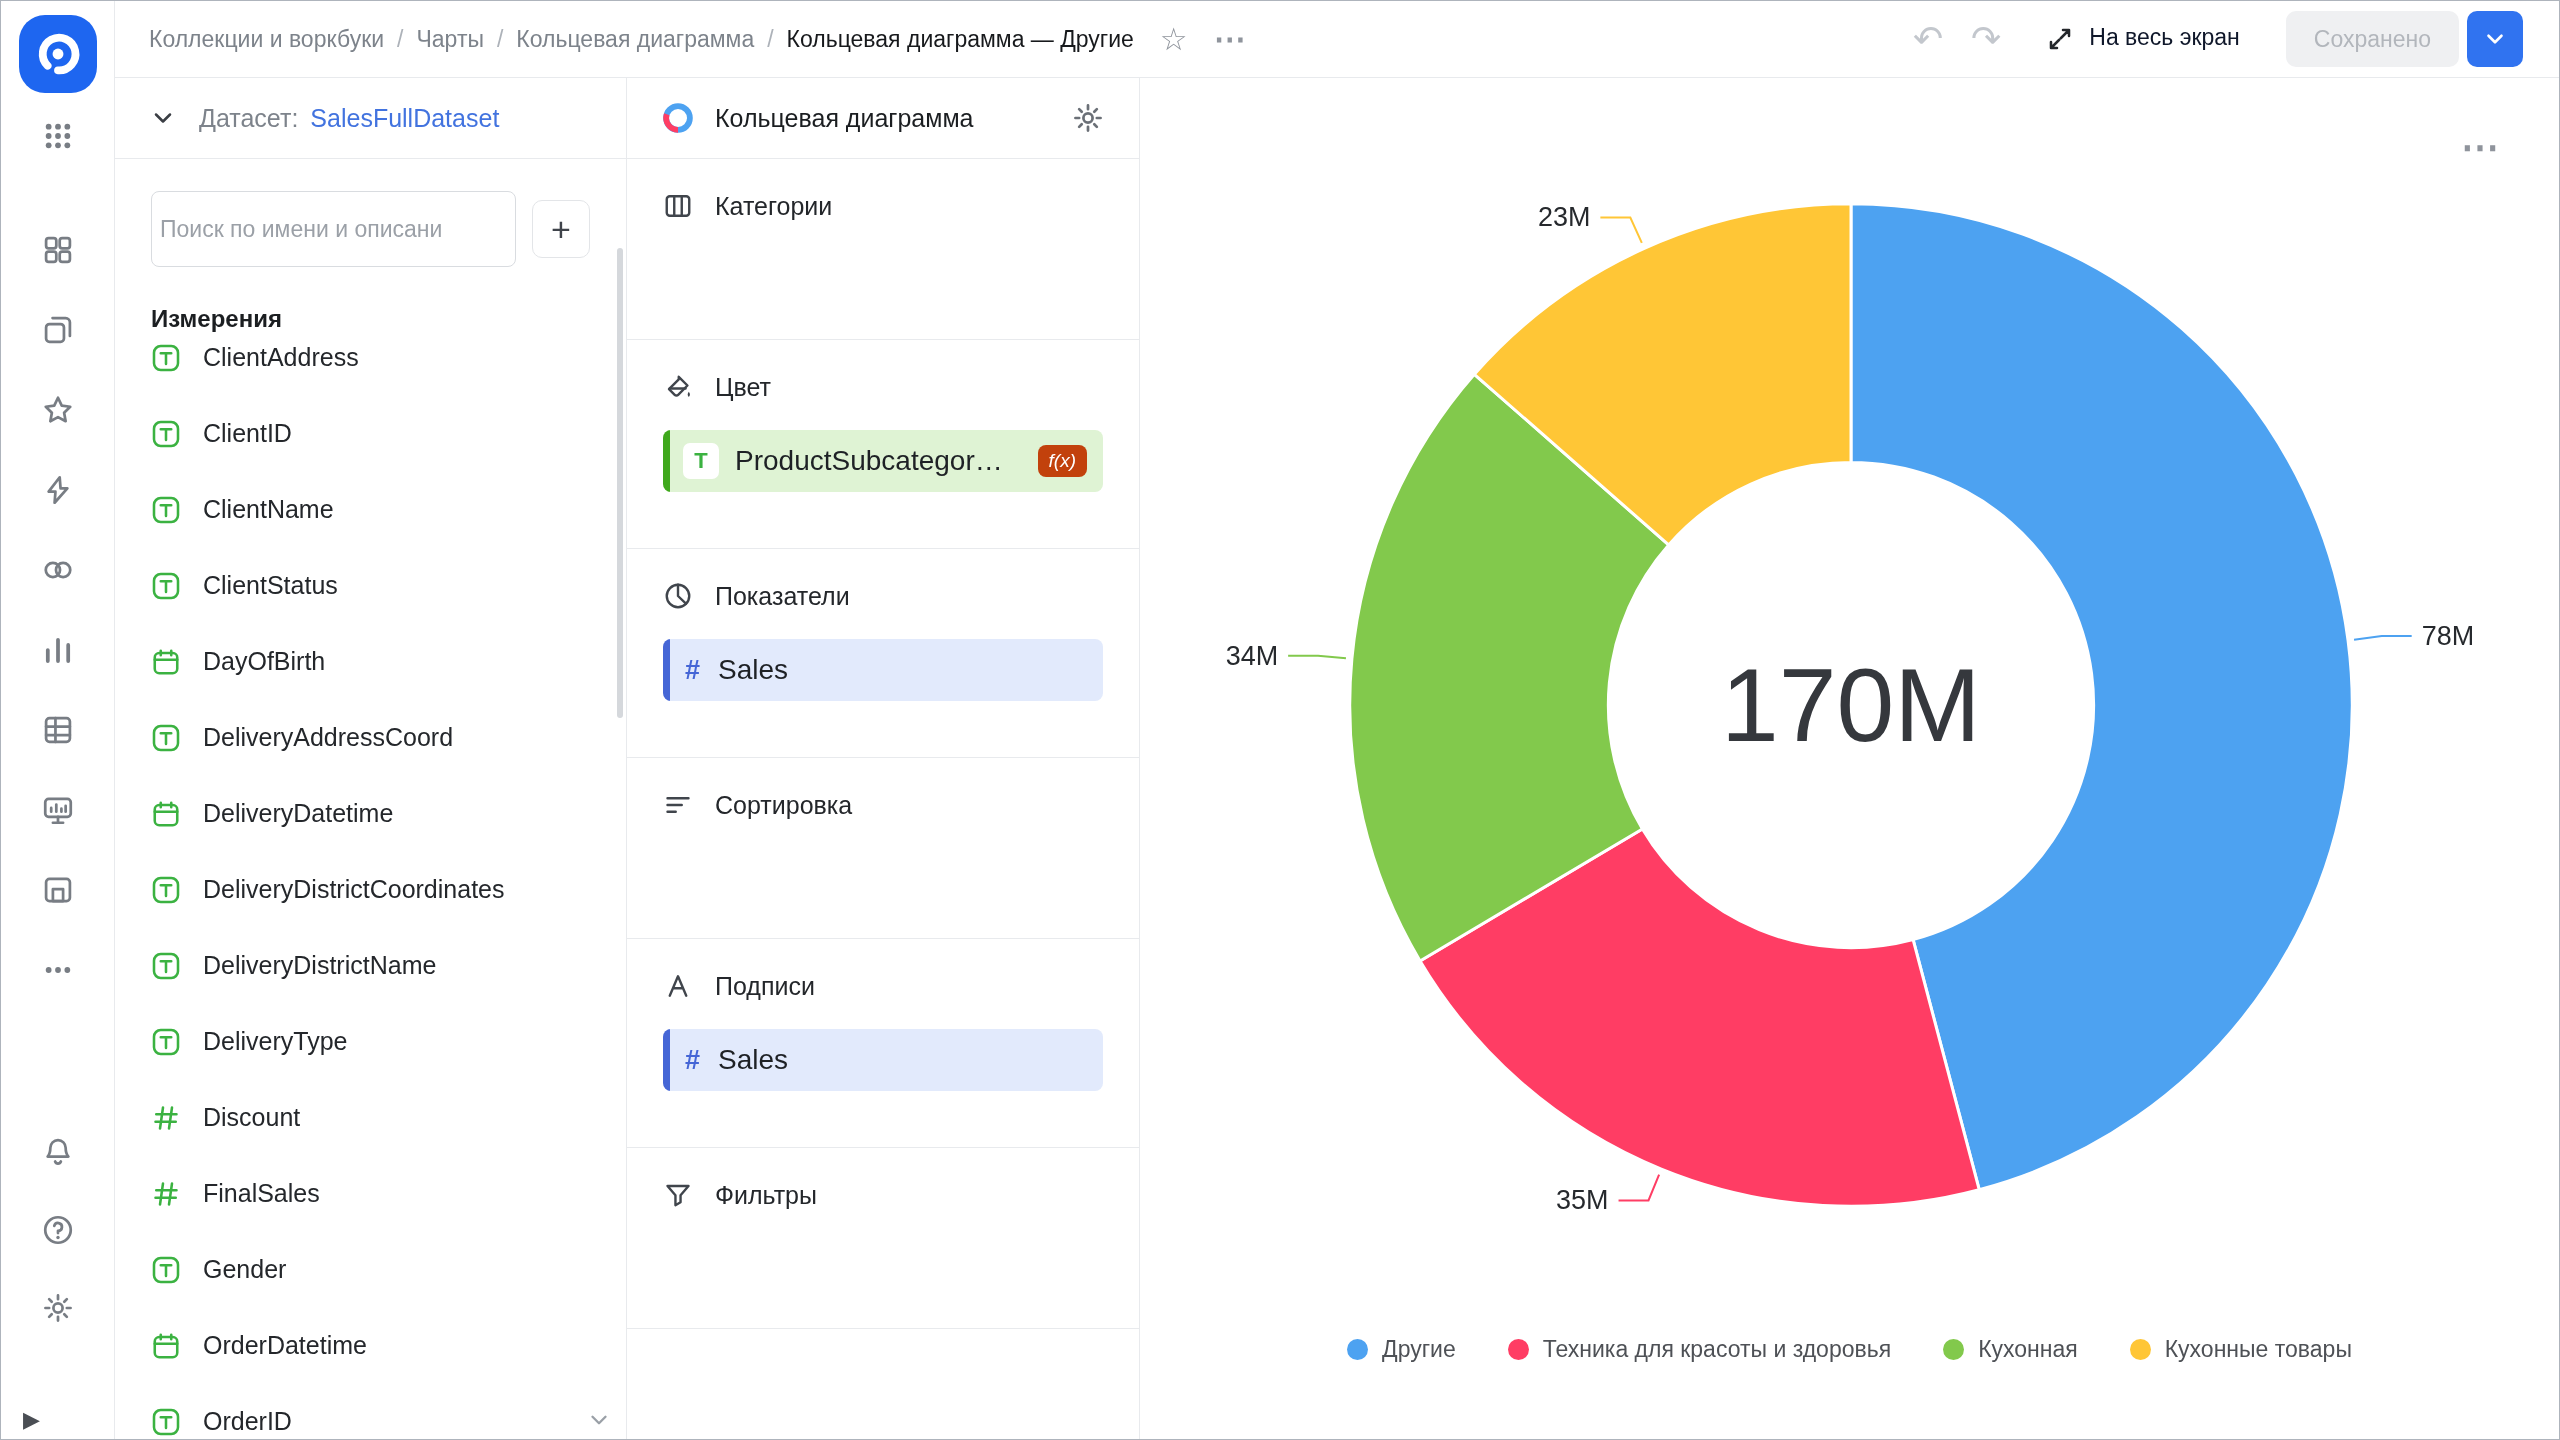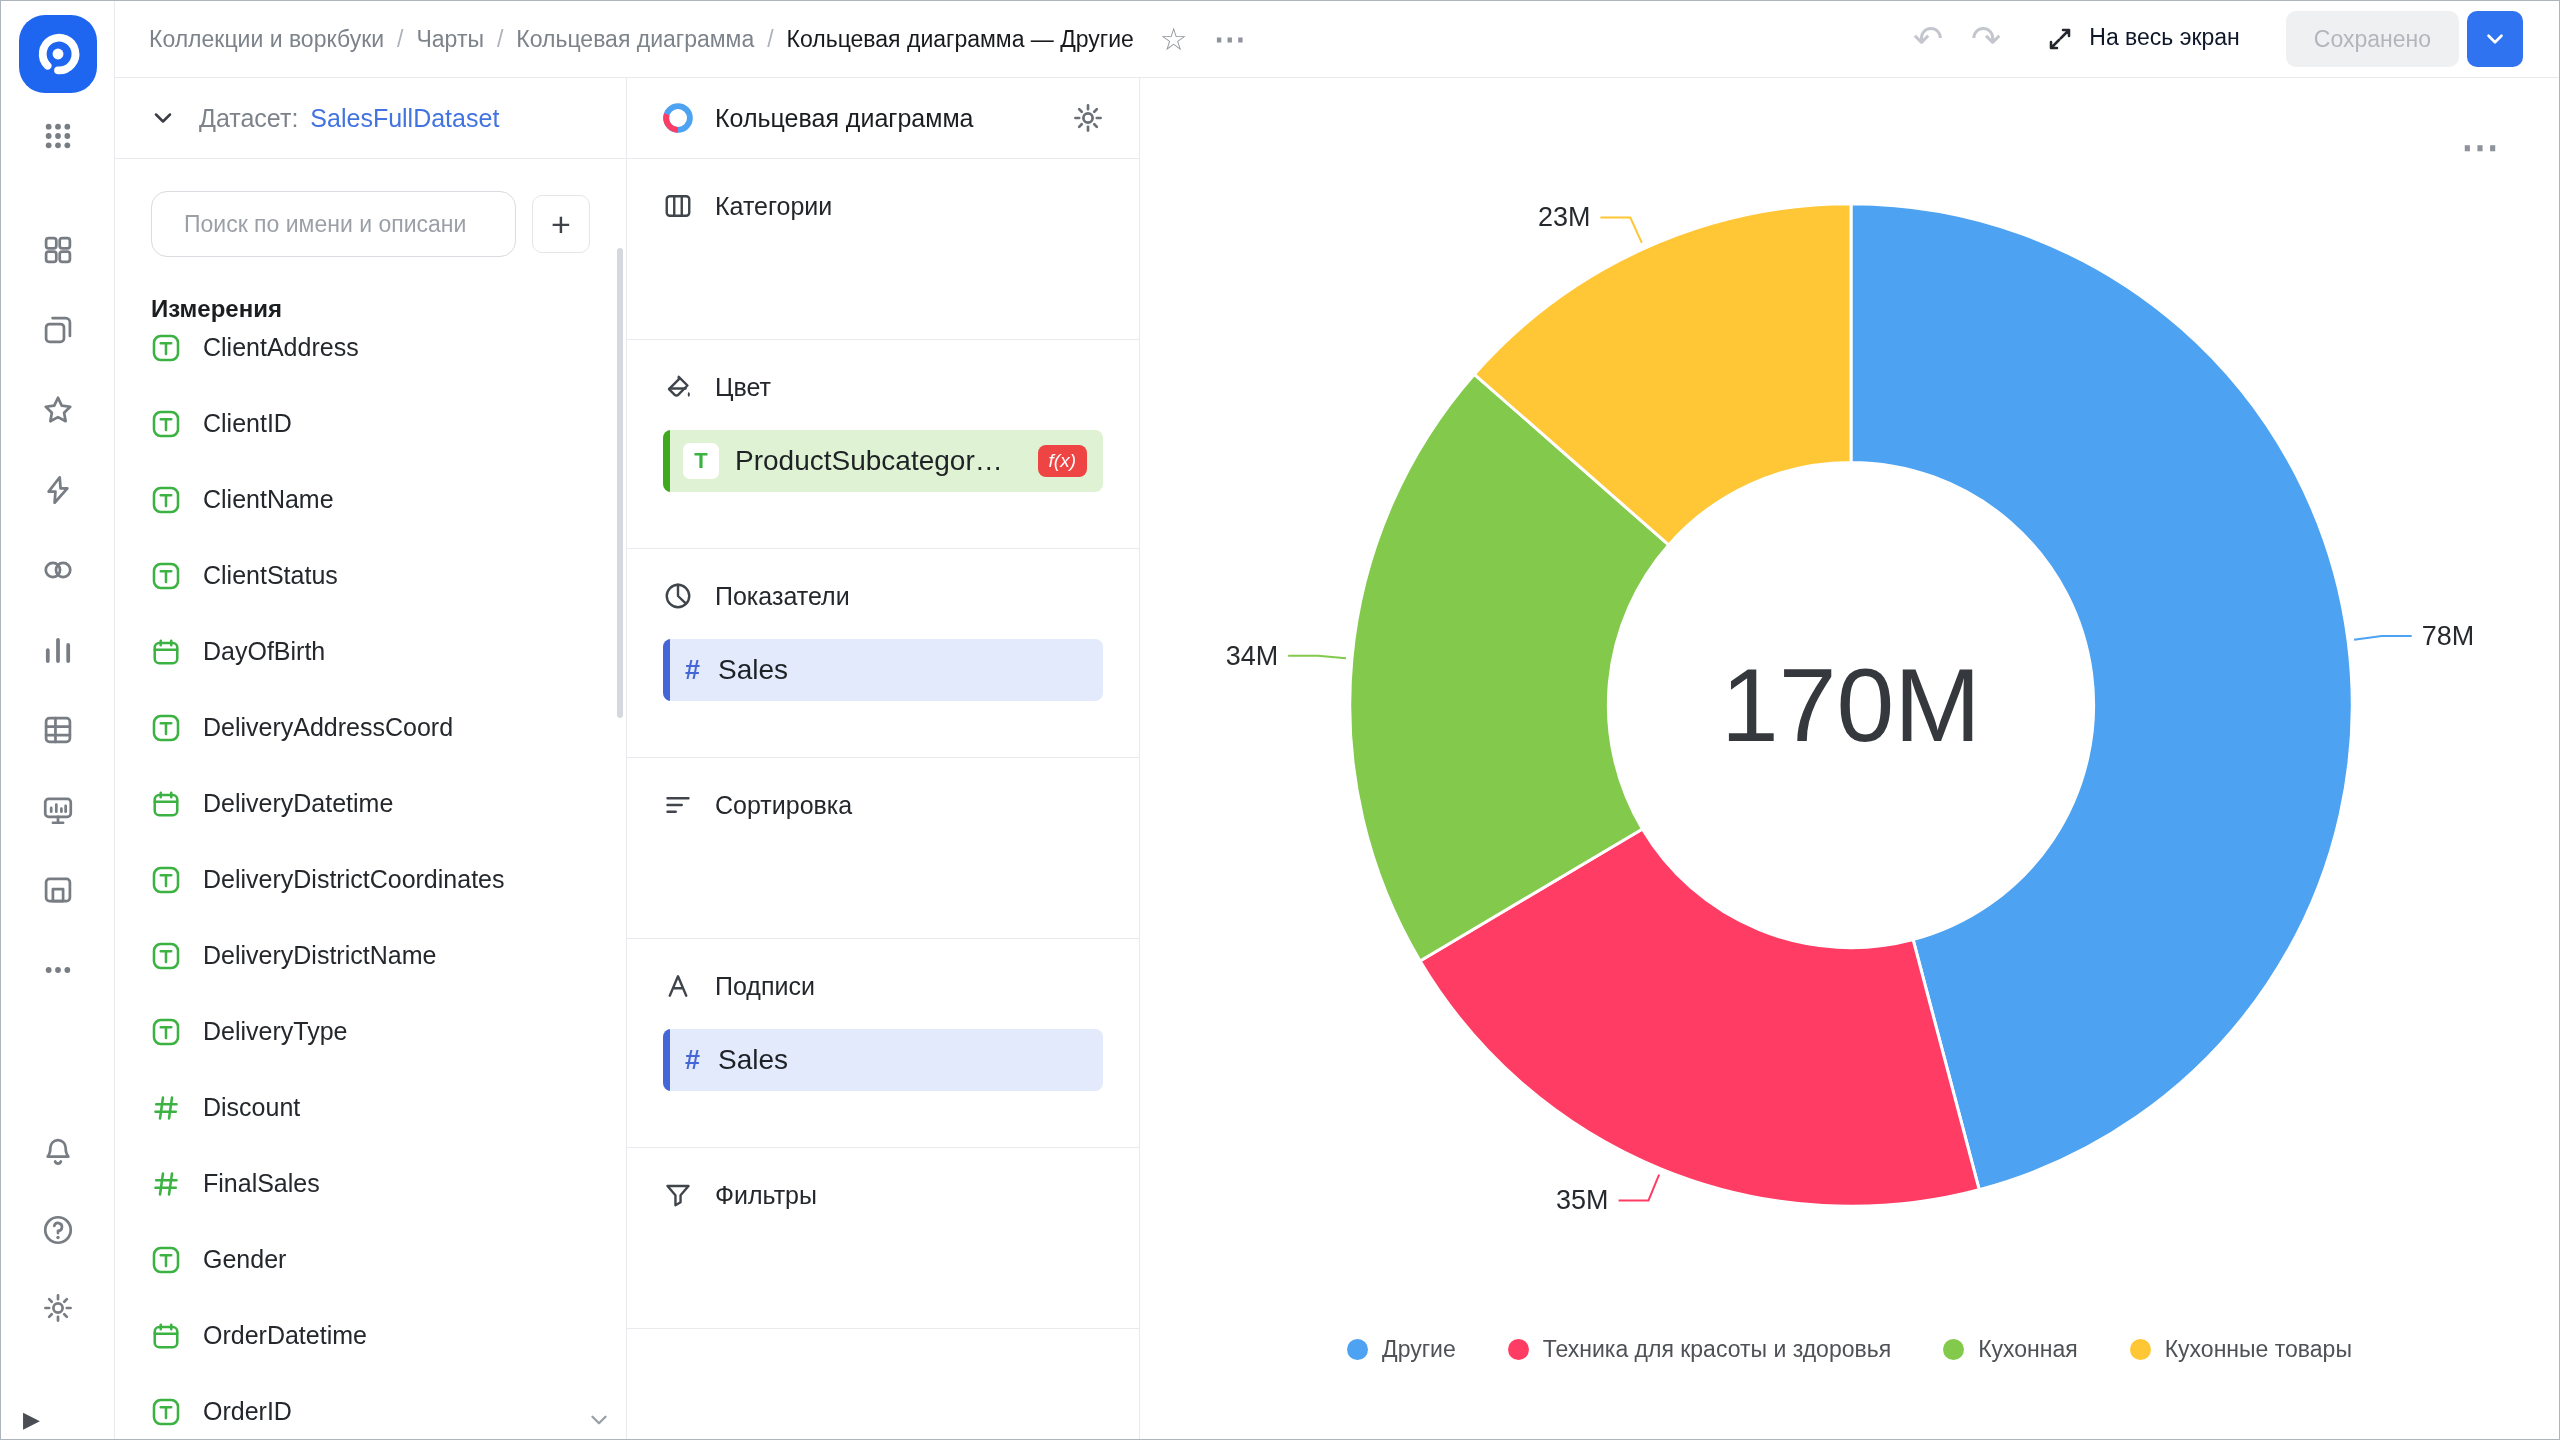--- a/index.html
+++ b/index.html
@@ -41,21 +41,21 @@
   .dataset-panel{flex:0 0 512px;width:512px;overflow:hidden}
   .config-panel{flex:0 0 513px;width:513px;overflow:hidden}
   .chart-area{flex:1;position:relative;background:#fff;min-width:0}
 
   
   .panel-head{height:81px;border-bottom:1px solid #E8EAED;display:flex;align-items:center;padding:0 34px;font-size:25px}
   .ds-chevron{width:28px;height:28px;cursor:pointer;flex:0 0 auto}
   .ds-label{color:#7D838B;margin-left:22px}
   .ds-name{color:#4273DF;margin-left:12px;cursor:pointer}
   .search-row{display:flex;gap:16px;padding:32px 36px 0;align-items:center}
-  .search-input{flex:1;height:66px;border:1px solid #D9DCE0;border-radius:16px;padding:0 32px;font-size:23px;font-family:inherit;color:#24272B;outline:none;min-width:0}
+  .search-input{flex:1;height:76px;border:1px solid #D9DCE0;border-radius:8px;padding:0 8px;font-size:23px;font-family:inherit;color:#24272B;outline:none;min-width:0}
   .search-input::placeholder{color:#9BA0A7}
   .btn-plus{width:58px;height:58px;border:1px solid #E3E5E8;background:#fff;border-radius:10px;font-size:34px;color:#3F434A;display:flex;align-items:center;justify-content:center;cursor:pointer;line-height:1;font-family:inherit}
   .dims-title{margin:38px 36px 10px;font-size:24px;font-weight:bold;color:#1B1E21}
   .field-row{display:flex;height:76px;padding:0 36px;font-size:25px;cursor:grab}
   .f-icon{width:30px;height:30px;margin-right:22px;flex:0 0 auto}
   .f-icon svg{width:100%;height:100%}
   .f-label{white-space:nowrap;overflow:hidden;text-overflow:ellipsis;color:#24272B}
   .dp-scroll{position:absolute;right:3px;top:170px;width:6px;height:470px;border-radius:3px;background:#D5D8DC}
   .dp-more{position:absolute;right:14px;bottom:6px;width:26px;height:26px;color:#9AA0A7;cursor:pointer}
 
@@ -71,21 +71,21 @@
   .cfg-ic .fill{fill:#40454C;stroke:none}
   .chip{margin-top:28px;height:62px;border-radius:8px;display:flex;align-items:center;padding:0 16px 0 0;position:relative;overflow:hidden;cursor:grab}
   .chip::before{content:"";position:absolute;left:0;top:0;bottom:0;width:7px}
   .chip.green{background:#DFF3D4}
   .chip.green::before{background:#3FA81C}
   .chip.blue{background:#E2EAFC}
   .chip.blue::before{background:#4566D6}
   .t-badge{width:36px;height:36px;background:#fff;border-radius:7px;display:flex;align-items:center;justify-content:center;color:#3BB241;font-weight:bold;font-size:22px;margin:0 16px 0 20px;flex:0 0 auto}
   .chip .hash{color:#4566D6;font-size:27px;font-weight:bold;margin:0 18px 0 22px;flex:0 0 auto}
   .chip-label{font-size:28px;color:#1E2125;flex:1;white-space:nowrap;overflow:hidden;text-overflow:ellipsis}
-  .fx{background:#ef4444;color:#fff;font-size:19px;padding:5px 11px;border-radius:8px;font-style:italic;margin-left:4px;flex:0 0 auto}
+  .fx{background:#c2410c;color:#fff;font-size:19px;padding:5px 11px;border-radius:8px;font-style:italic;margin-left:4px;flex:0 0 auto}
 
   
   .donut-svg{position:absolute;inset:0;width:100%;height:100%}
   .chart-menu{position:absolute;top:50px;right:56px;font-size:38px;font-weight:bold;color:#8F949C;letter-spacing:4px;cursor:pointer;line-height:1;z-index:2}
   .slice-label{font-size:27px;fill:#26292D;font-family:"Liberation Sans",sans-serif}
   .donut-total{font-size:104px;fill:#35383D;font-family:"Liberation Sans",sans-serif}
   .legend{position:absolute;left:0;right:0;bottom:76px;display:flex;justify-content:center;align-items:center;gap:52px;z-index:2}
   .legend-item{display:flex;align-items:center;gap:14px;cursor:pointer}
   .legend-dot{width:21px;height:21px;border-radius:50%;flex:0 0 auto}
   .legend-label{font-size:23px;color:#4E5156;white-space:nowrap}

